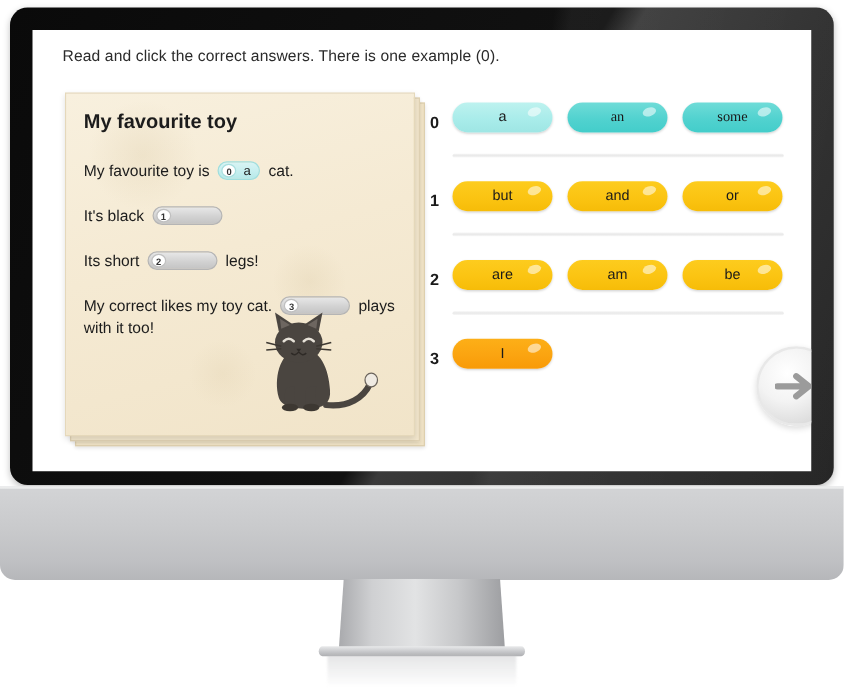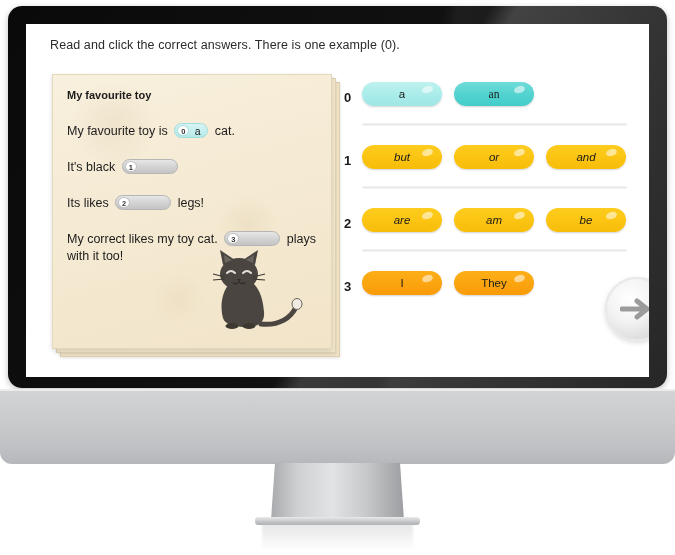--- a/index.html
+++ b/index.html
@@ -140,21 +140,21 @@
     border: 1px solid #e5d8ba;
     box-shadow: 0 2px 5px rgba(0,0,0,0.13);
     overflow: hidden;
   }
   .card-inner {
     position: absolute;
     left: 14px; top: 14px; right: 14px; bottom: 10px;
   }
 
   .card-title {
-    font-size: 11px;
+    font-size: 16px;
     font-weight: bold;
     color: #1c1c1c;
     margin-bottom: 22px;
   }
   .card-line {
     font-size: 12.5px;
     color: #1c1c1c;
     line-height: 17px;
     margin-bottom: 19px;
     display: block;
@@ -270,21 +270,20 @@
   }
   .pill.teal-light {
     background: linear-gradient(180deg, #bdf2ef 0%, #a9ecea 55%, #9ee6e4 100%);
   }
   .pill.teal {
     background: linear-gradient(180deg, #6fdcd8 0%, #51d2cf 55%, #43cdca 100%);
     font-family: Liberation Serif, serif;
   }
   .pill.yellow {
     background: linear-gradient(180deg, #fdcc1e 0%, #fbc412 55%, #f6bc08 100%);
-    font-style: italic;
   }
   .pill.orange {
     background: linear-gradient(180deg, #fdaf17 0%, #fba410 55%, #f89a07 100%);
   }
 
   .row-sep {
     position: absolute;
     left: 18px;
     top: 41px;
     width: 265px;
@@ -341,21 +340,21 @@
 
           <div class="card-line">
             <span>It's black</span>
             <span class="blank">
               <span class="bnum">1</span>
               <span class="bval"></span>
             </span>
           </div>
 
           <div class="card-line">
-            <span>Its likes</span>
+            <span>Its short</span>
             <span class="blank">
               <span class="bnum">2</span>
               <span class="bval"></span>
             </span>
             <span>legs!</span>
           </div>
 
           <div class="card-line">
             <span>My correct likes my toy cat.</span>
             <span class="blank">
@@ -402,49 +401,49 @@
       </div>
     </div>
 
     <div class="answers">
 
       <div class="ans-row">
         <span class="ans-num">0</span>
         <div class="ans-opts">
           <div class="pill teal-light">a</div>
           <div class="pill teal">an</div>
+          <div class="pill teal">some</div>
         </div>
         <div class="row-sep"></div>
       </div>
 
       <div class="ans-row">
         <span class="ans-num">1</span>
         <div class="ans-opts">
           <div class="pill yellow">but</div>
+          <div class="pill yellow">and</div>
           <div class="pill yellow">or</div>
-          <div class="pill yellow">and</div>
         </div>
         <div class="row-sep"></div>
       </div>
 
       <div class="ans-row">
         <span class="ans-num">2</span>
         <div class="ans-opts">
           <div class="pill yellow">are</div>
           <div class="pill yellow">am</div>
           <div class="pill yellow">be</div>
         </div>
         <div class="row-sep"></div>
       </div>
 
       <div class="ans-row">
         <span class="ans-num">3</span>
         <div class="ans-opts">
           <div class="pill orange">I</div>
-          <div class="pill orange">They</div>
         </div>
       </div>
 
     </div>
 
     <div class="next-btn">
       <svg width="34" height="24" viewBox="0 0 34 24">
         <path d="M2 12 L22 12 M17 4 L27 12 L17 20" stroke="#9b9b9b" stroke-width="5" fill="none" stroke-linecap="round" stroke-linejoin="round"></path>
       </svg>
     </div>

